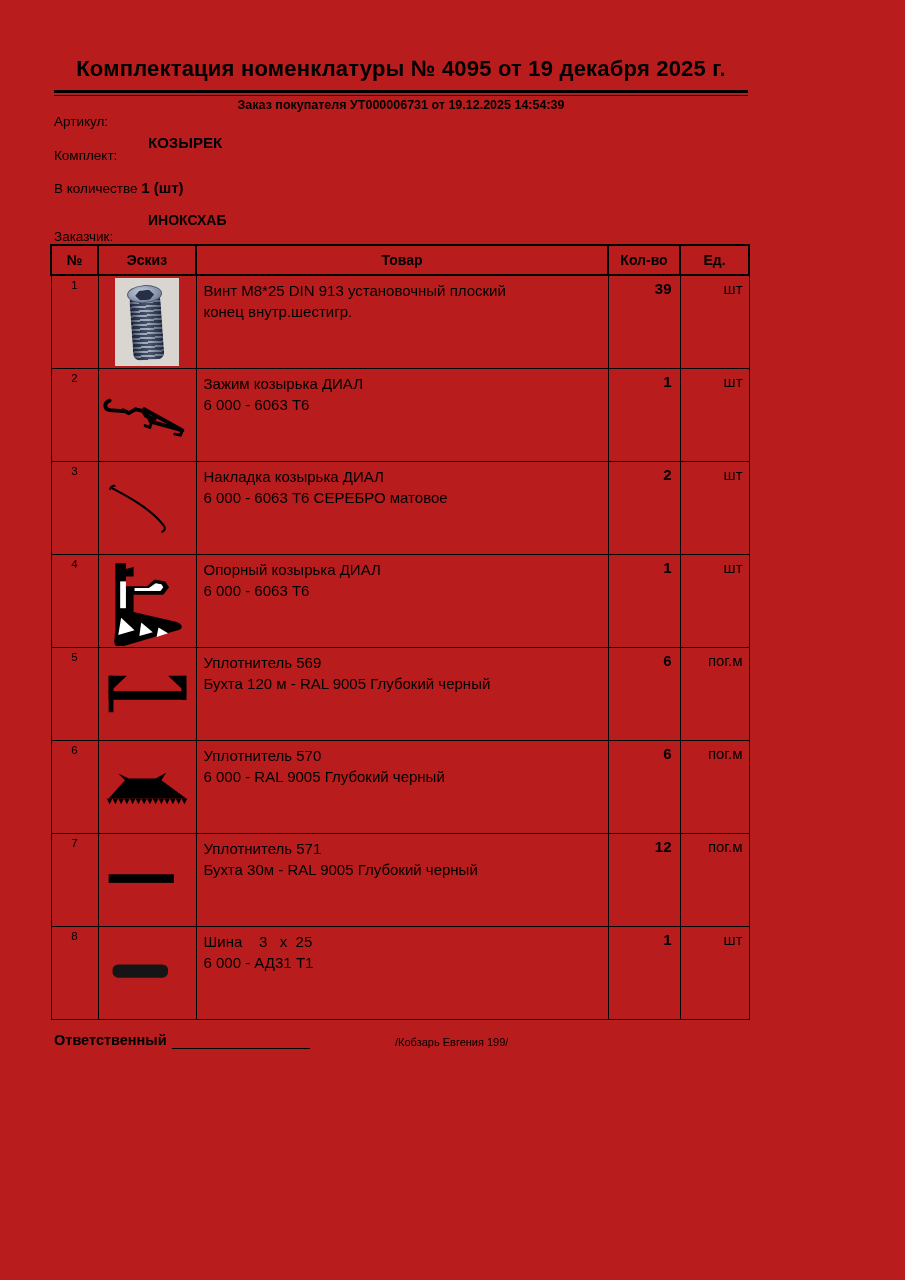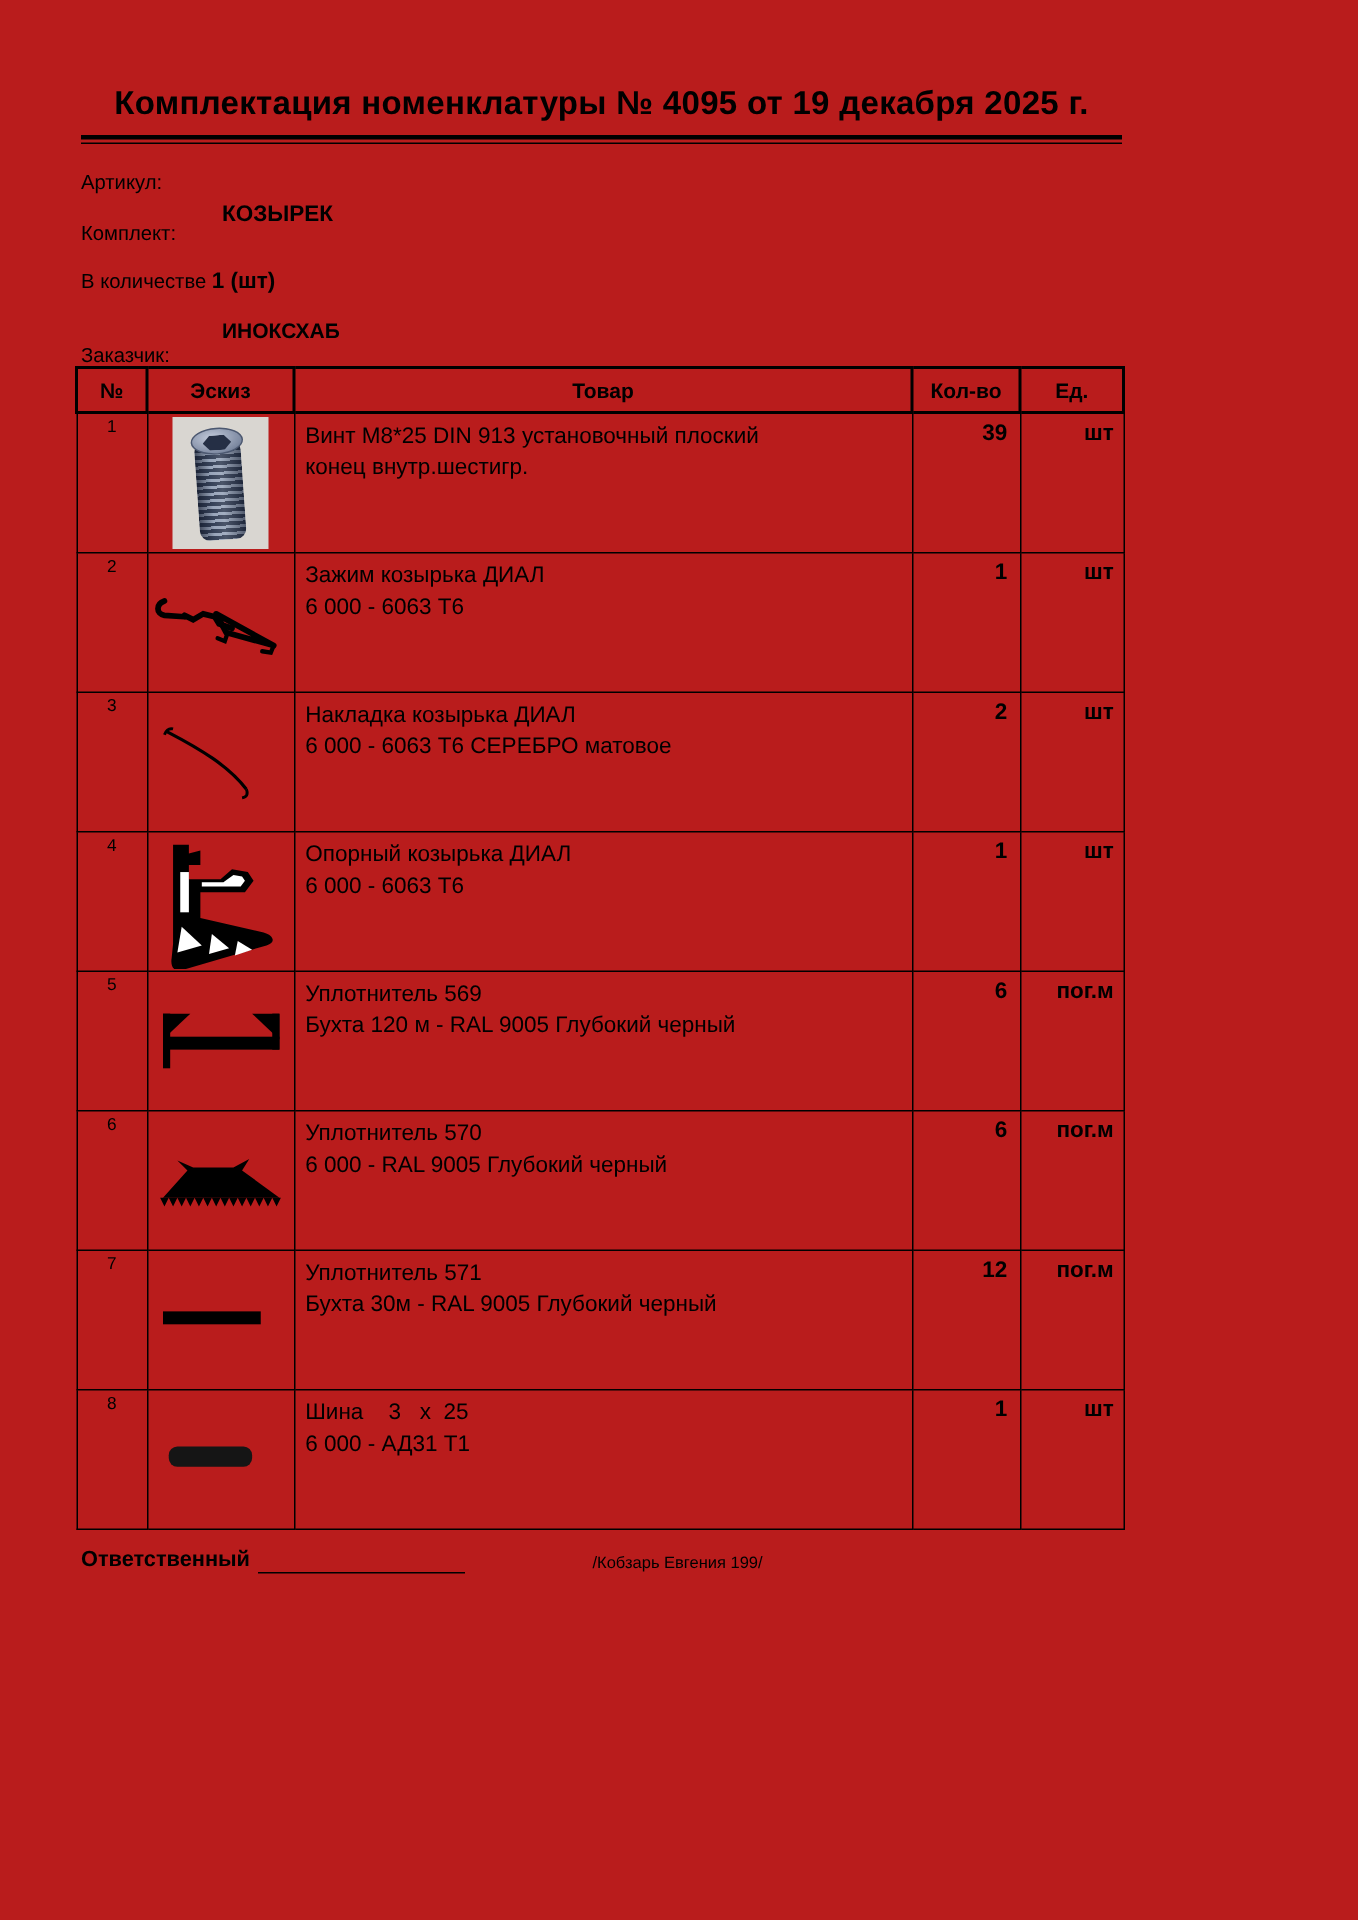--- a/index.html
+++ b/index.html
@@ -27,21 +27,21 @@
                 border-collapse:collapse; table-layout:fixed; background:transparent; }
   table.items th { border:2.5px solid #000; font-size:14px; font-weight:bold; height:30px;
                    text-align:center; vertical-align:middle; background:transparent; }
   table.items td { border:1.5px solid #000; vertical-align:top; background:transparent; }
   table.items tr.item-row { height:93px; }
   td.c-num { text-align:center; font-size:11.5px; padding-top:3px; }
   td.c-sketch { text-align:center; }
   td.c-prod { padding:4px 7px 0 7px; font-size:15px; font-weight:normal; line-height:21px; }
   td.c-prod .l1 { white-space:pre-wrap; }
   td.c-qty  { text-align:right; padding:4px 8px 0 0; font-size:15px; font-weight:bold; }
-  td.c-unit { text-align:right; padding:4px 6px 0 16px; font-size:15px; font-weight:bold; }
+  td.c-unit { text-align:right; padding:4px 6px 0 16px; font-size:15px; font-weight:normal; }
 
   .sketch-svg { display:block; margin:2px auto 0 auto; }
 
   
   .screw-photo { position:relative; width:64px; height:88px; margin:2px auto 0 auto;
                  background:#d9d6d1; overflow:hidden; }
   .screw-tilt { position:absolute; left:0; top:0; width:100%; height:100%; transform:rotate(-4deg); }
   .screw-body { position:absolute; left:16px; top:16px; width:31px; height:66px; border-radius:7px;
                 background:
                   linear-gradient(90deg, rgba(15,20,35,.6), rgba(255,255,255,.05) 32%, rgba(255,255,255,.15) 55%, rgba(15,20,35,.5)),
@@ -59,20 +59,21 @@
   .sign-name { position:absolute; left:395px; top:1036px; font-size:11px; }
 </style>
 </head>
 <body>
 
 <div class="page">
 
   <div class="title">Комплектация номенклатуры № 4095 от 19 декабря 2025 г.</div>
   <div class="rule-thick"></div>
   <div class="rule-thin"></div>
+  <div class="subtitle">Заказ покупателя УТ000006731 от 19.12.2025 14:54:39</div>
 
   <div class="lbl" style="top:114px;">Артикул:</div>
   <div class="lbl" style="top:148px;">Комплект:</div>
   <div class="val" style="top:134px;">КОЗЫРЕК</div>
   <div class="qty-line">
     <span>В количестве</span>
     <b>1 (шт)</b>
   </div>
   <div class="lbl" style="top:229px;">Заказчик:</div>
   <div class="val" style="top:212px; font-size:14px;">ИНОКСХАБ</div>

